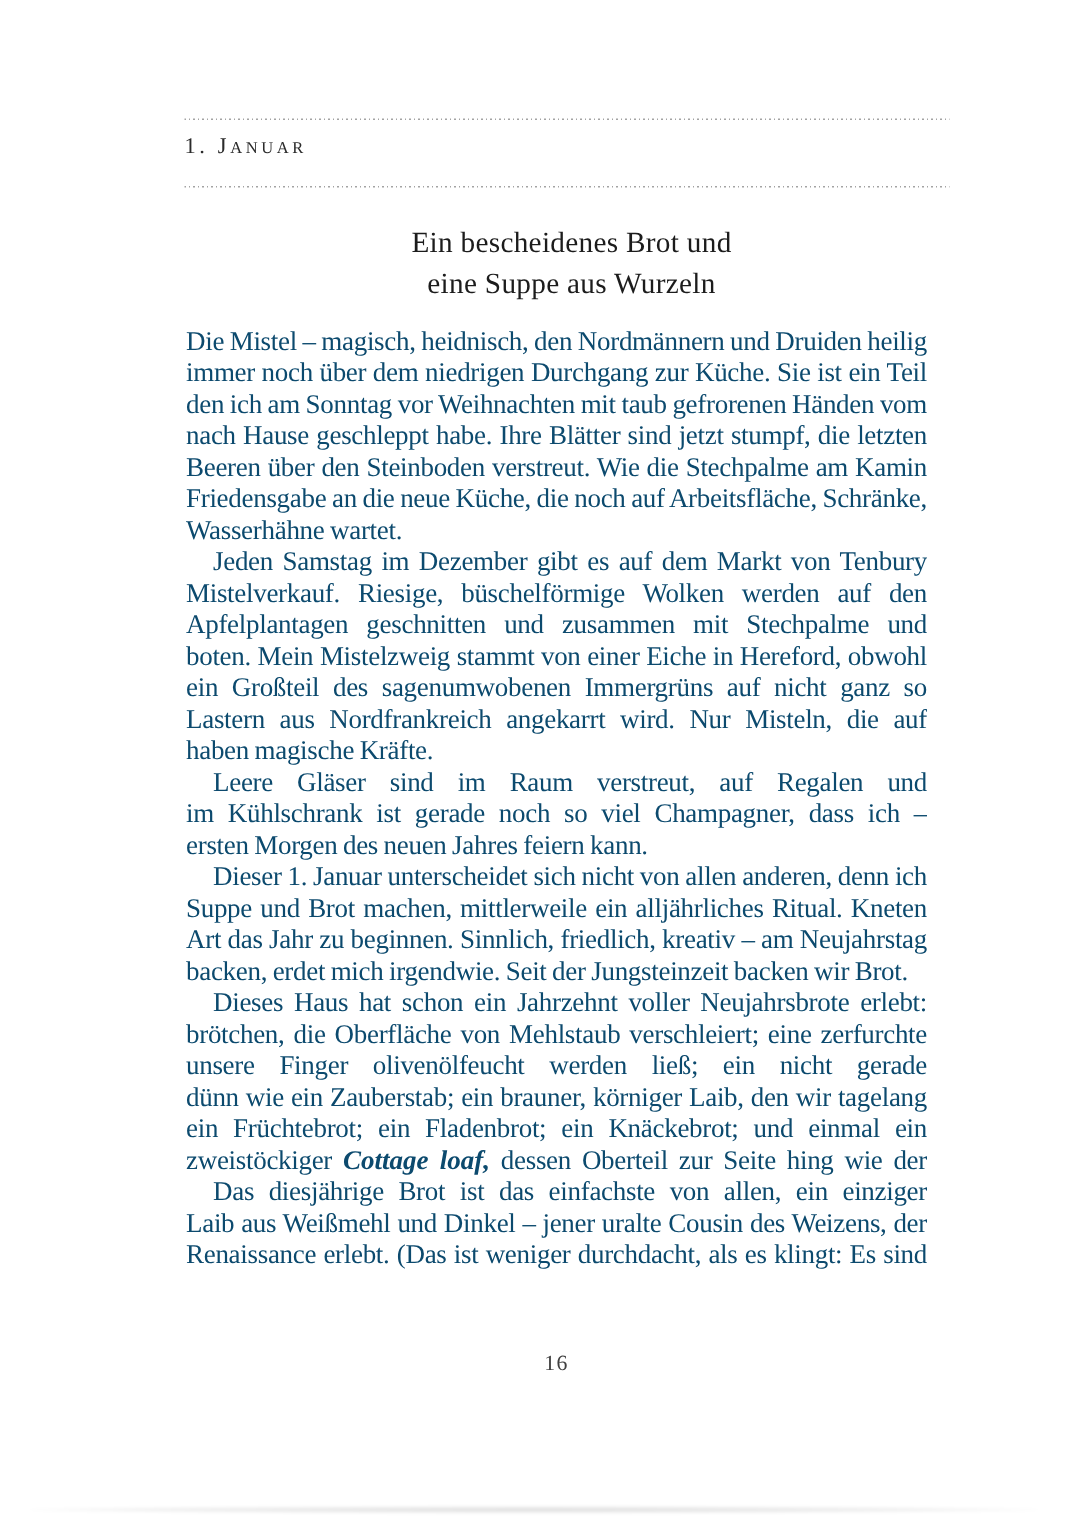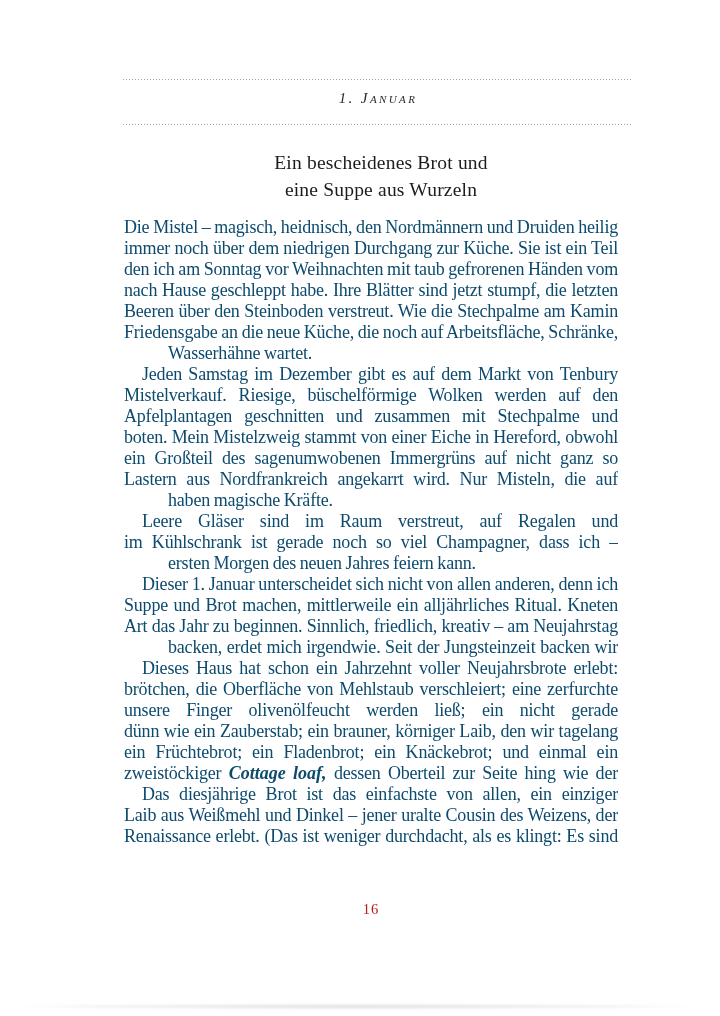--- a/index.html
+++ b/index.html
@@ -24,26 +24,25 @@
     height: 1px;
     background-image: repeating-linear-gradient(to right, #a3a3a3 0 1px, transparent 1px 3px);
   }
   .rule-top { top: 79px; }
   .rule-bottom { top: 124px; }
   .running-header {
     position: absolute;
     top: 90px;
     left: 123px;
     width: 510px;
-    text-align: center;
+    text-align: left;
     font-size: 15px;
     font-variant: small-caps;
     letter-spacing: 2.4px;
     color: #2b2b2b;
-    font-style: italic;
   }
   
   .chapter-title {
     position: absolute;
     top: 149px;
     left: 126px;
     width: 510px;
     text-align: center;
     font-size: 19.5px;
     line-height: 27px;
@@ -62,32 +61,32 @@
     word-spacing: -0.6px;
   }
   .line {
     height: 21px;
     line-height: 21px;
     overflow: hidden;
     text-align: justify;
     text-align-last: justify;
     white-space: normal;
   }
-  .line.par-end { text-align-last: left; margin-left: 44px; }
+  .line.par-end { text-align-last: left; }
   .line.indent { text-indent: 18px; }
   .line em { font-style: italic; letter-spacing: 0; font-weight: bold; }
   
   .page-number {
     position: absolute;
     top: 901px;
     left: 124px;
     width: 494px;
     text-align: center;
     font-size: 14.5px;
-    color: #b91c1c;
+    color: #404040;
     letter-spacing: 1px;
   }
   
   .page-edge-shadow {
     position: absolute;
     bottom: 7px;
     left: 18px;
     right: 26px;
     height: 5px;
     border-radius: 50%;

